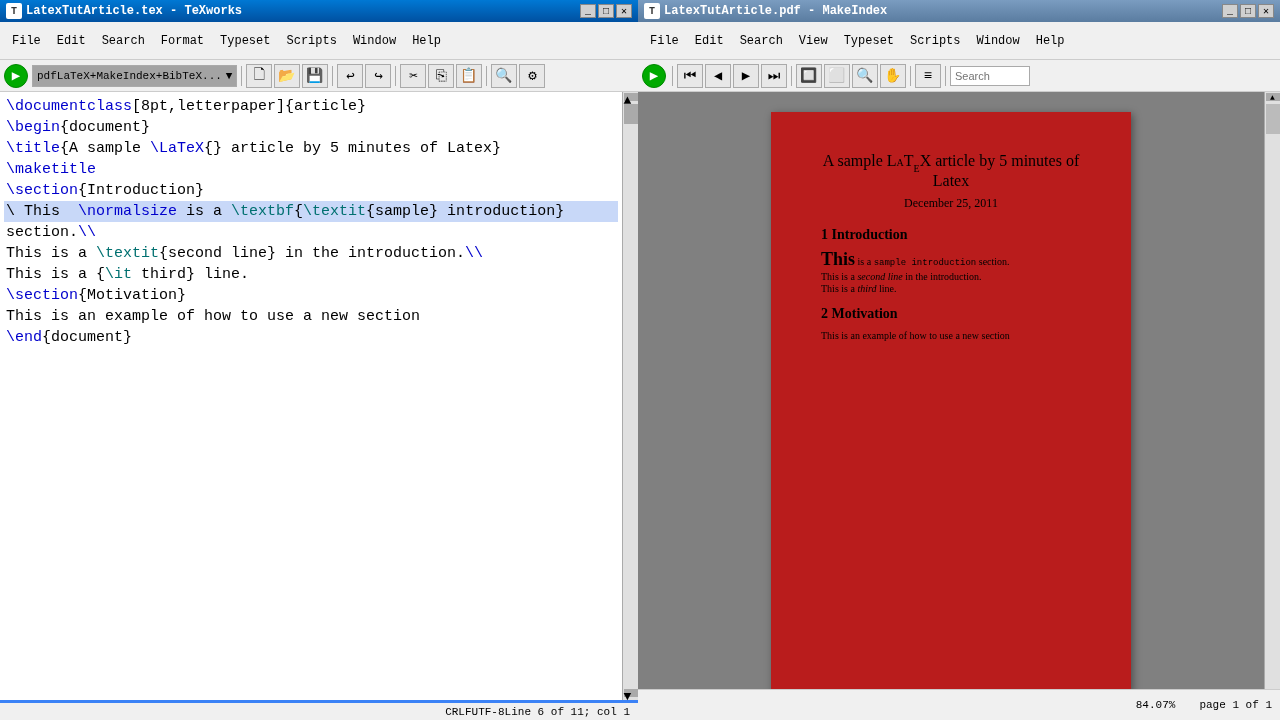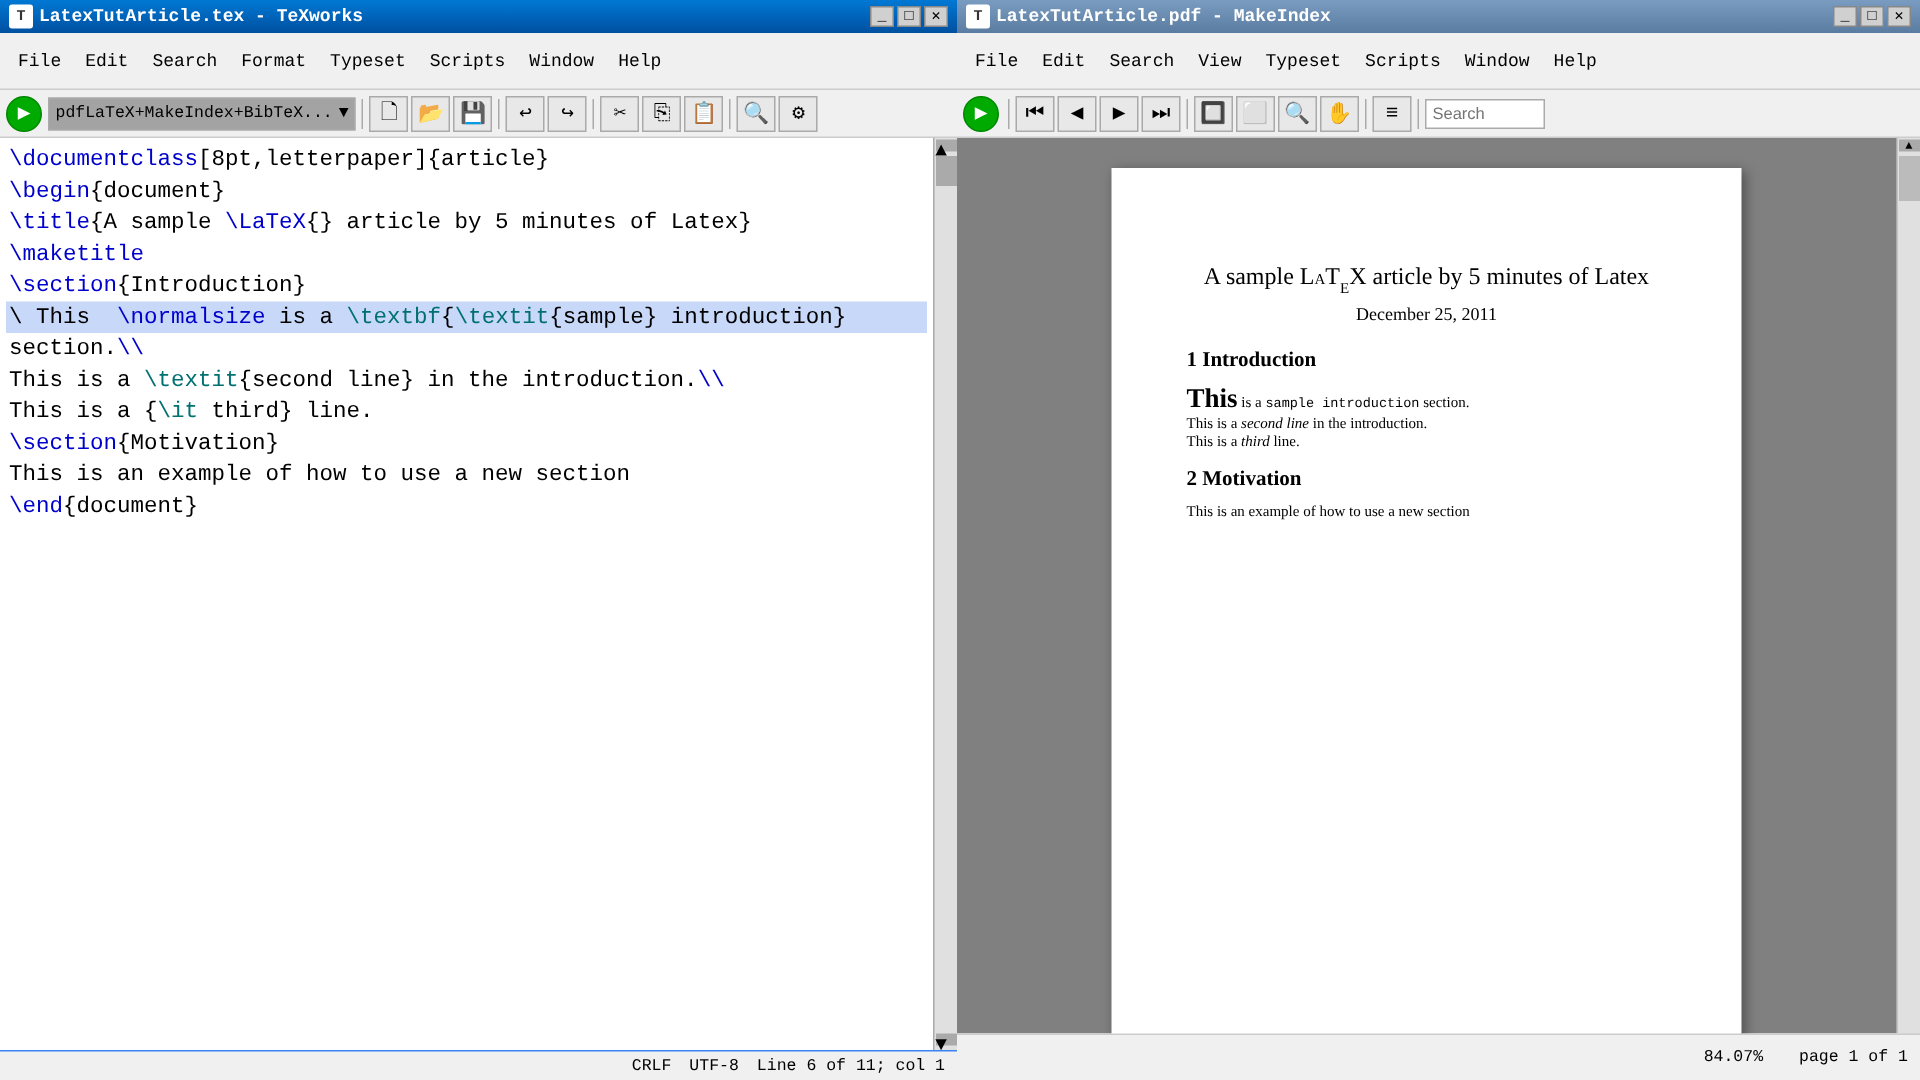--- a/index.html
+++ b/index.html
@@ -25,25 +25,25 @@
 
     
     .editor-area { flex: 1; background: white; overflow: hidden; font-family: 'Courier New', monospace; font-size: 15px; padding: 4px; line-height: 1.4; }
     .line { white-space: pre; padding: 0 2px; }
     .line.highlighted { background: #c8d8f8; }
     .kw-blue { color: #0000cc; }
     .kw-teal { color: #007070; }
     .text-black { color: #000; }
 
     
-    .statusbar { background: #f0f0f0; border-top: 1px solid #3b82f6; height: 20px; display: flex; align-items: center; justify-content: flex-end; padding: 0 8px; gap: 12px; font-size: 11px; text-align: center; }
+    .statusbar { background: #f0f0f0; border-top: 3px solid #3b82f6; height: 20px; display: flex; align-items: center; justify-content: flex-end; padding: 0 8px; font-size: 11px; text-align: center; }
 
     
     .pdf-area { flex: 1; background: #808080; display: flex; align-items: flex-start; justify-content: center; overflow: hidden; padding: 20px; }
-    .pdf-page { background: #ffffff; width: 420px; min-height: 580px; padding: 64px 50px; font-family: 'Times New Roman', serif; position: relative; box-shadow: 2px 2px 8px rgba(0,0,0,0.4); }
+    .pdf-page { background: #b91c1c; width: 360px; min-height: 580px; padding: 40px 50px; font-family: 'Times New Roman', serif; position: relative; box-shadow: 2px 2px 8px rgba(0,0,0,0.4); }
     .pdf-title { text-align: center; font-size: 16px; margin-bottom: 6px; }
     .pdf-date { text-align: center; font-size: 12px; margin-bottom: 16px; }
     .pdf-section { font-size: 14px; font-weight: bold; margin-bottom: 6px; }
     .pdf-body { font-size: 11px; margin-bottom: 8px; line-height: 1.4; }
     .pdf-body-intro { font-size: 11px; margin-bottom: 4px; }
     .pdf-large-T { font-size: 18px; font-weight: bold; }
 
     
     .scrollbar { width: 16px; background: #e0e0e0; border-left: 1px solid #aaa; display: flex; flex-direction: column; align-items: center; }
     .scrollbar-thumb { width: 14px; background: #aaa; height: 20px; margin: 2px; }

